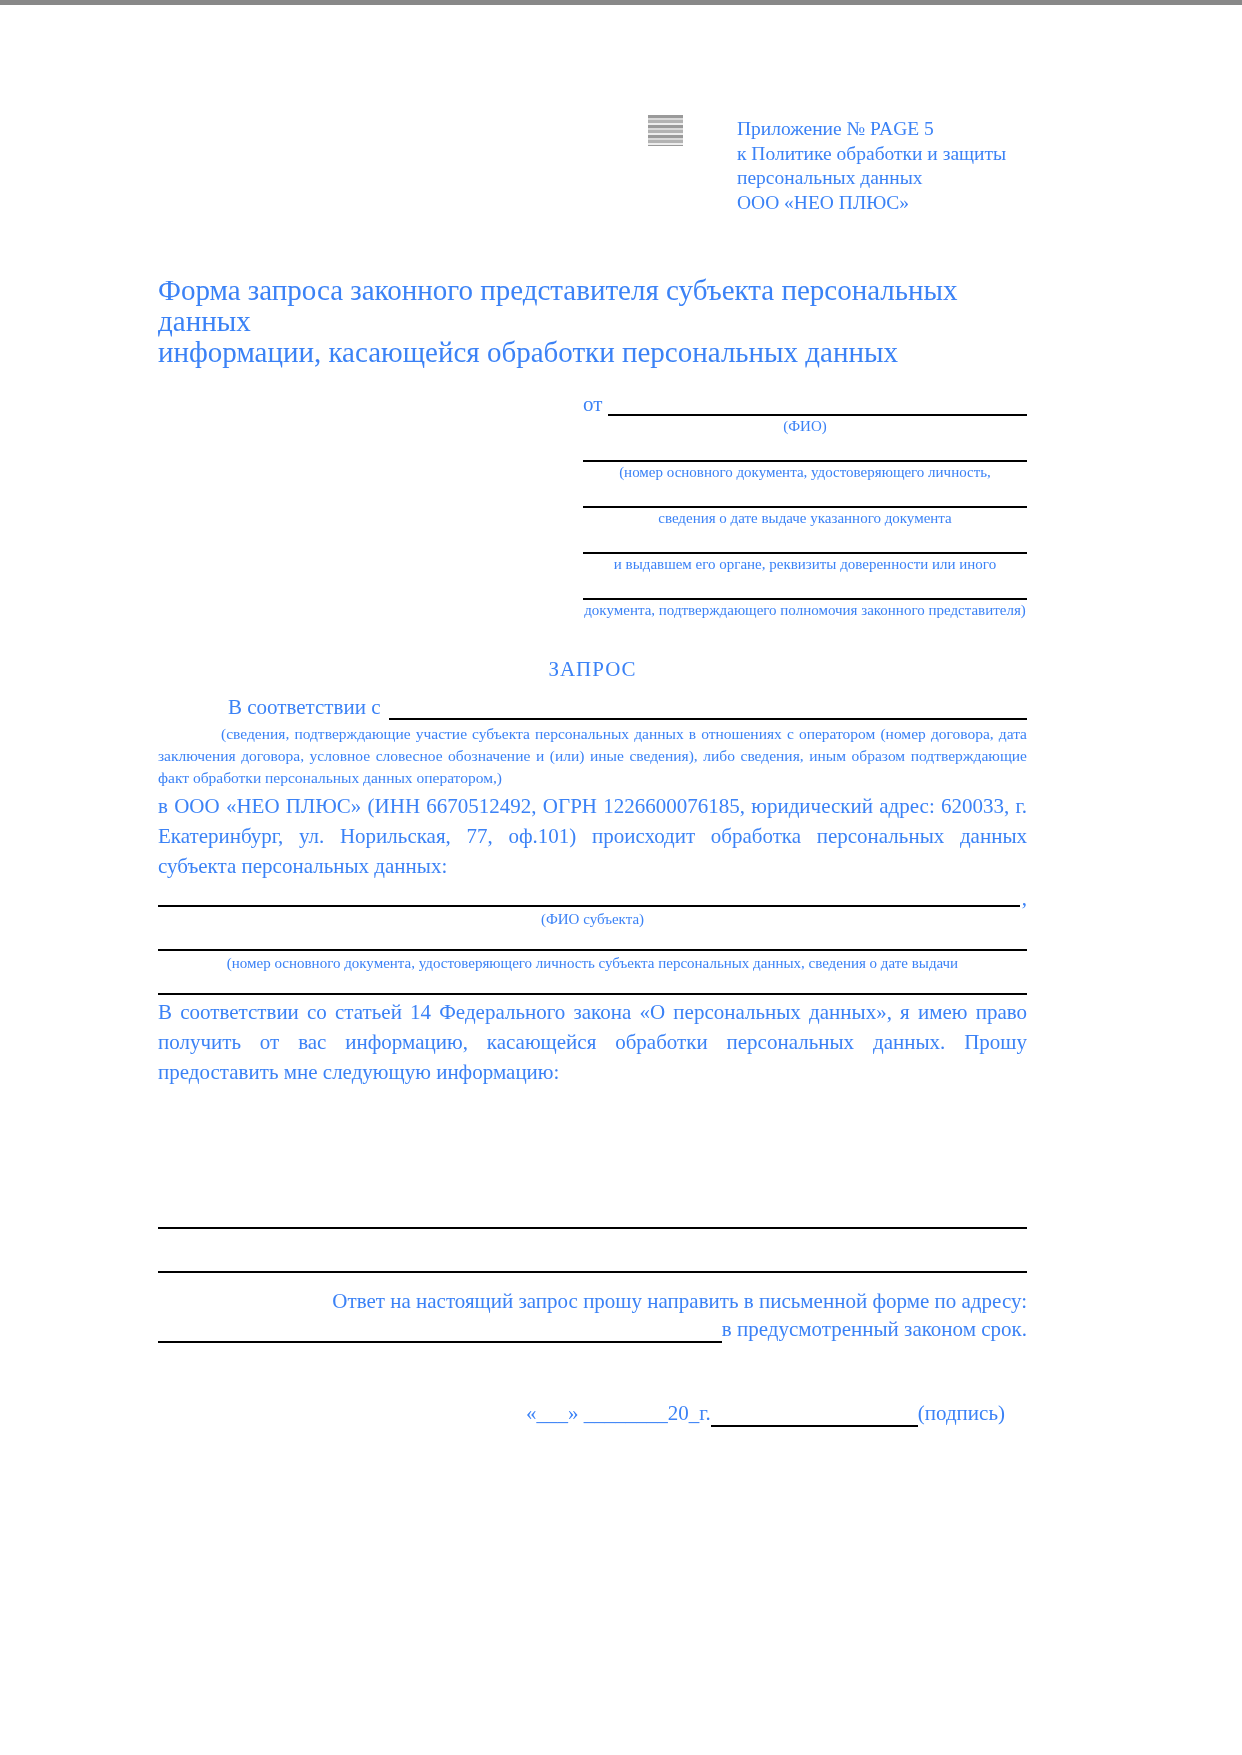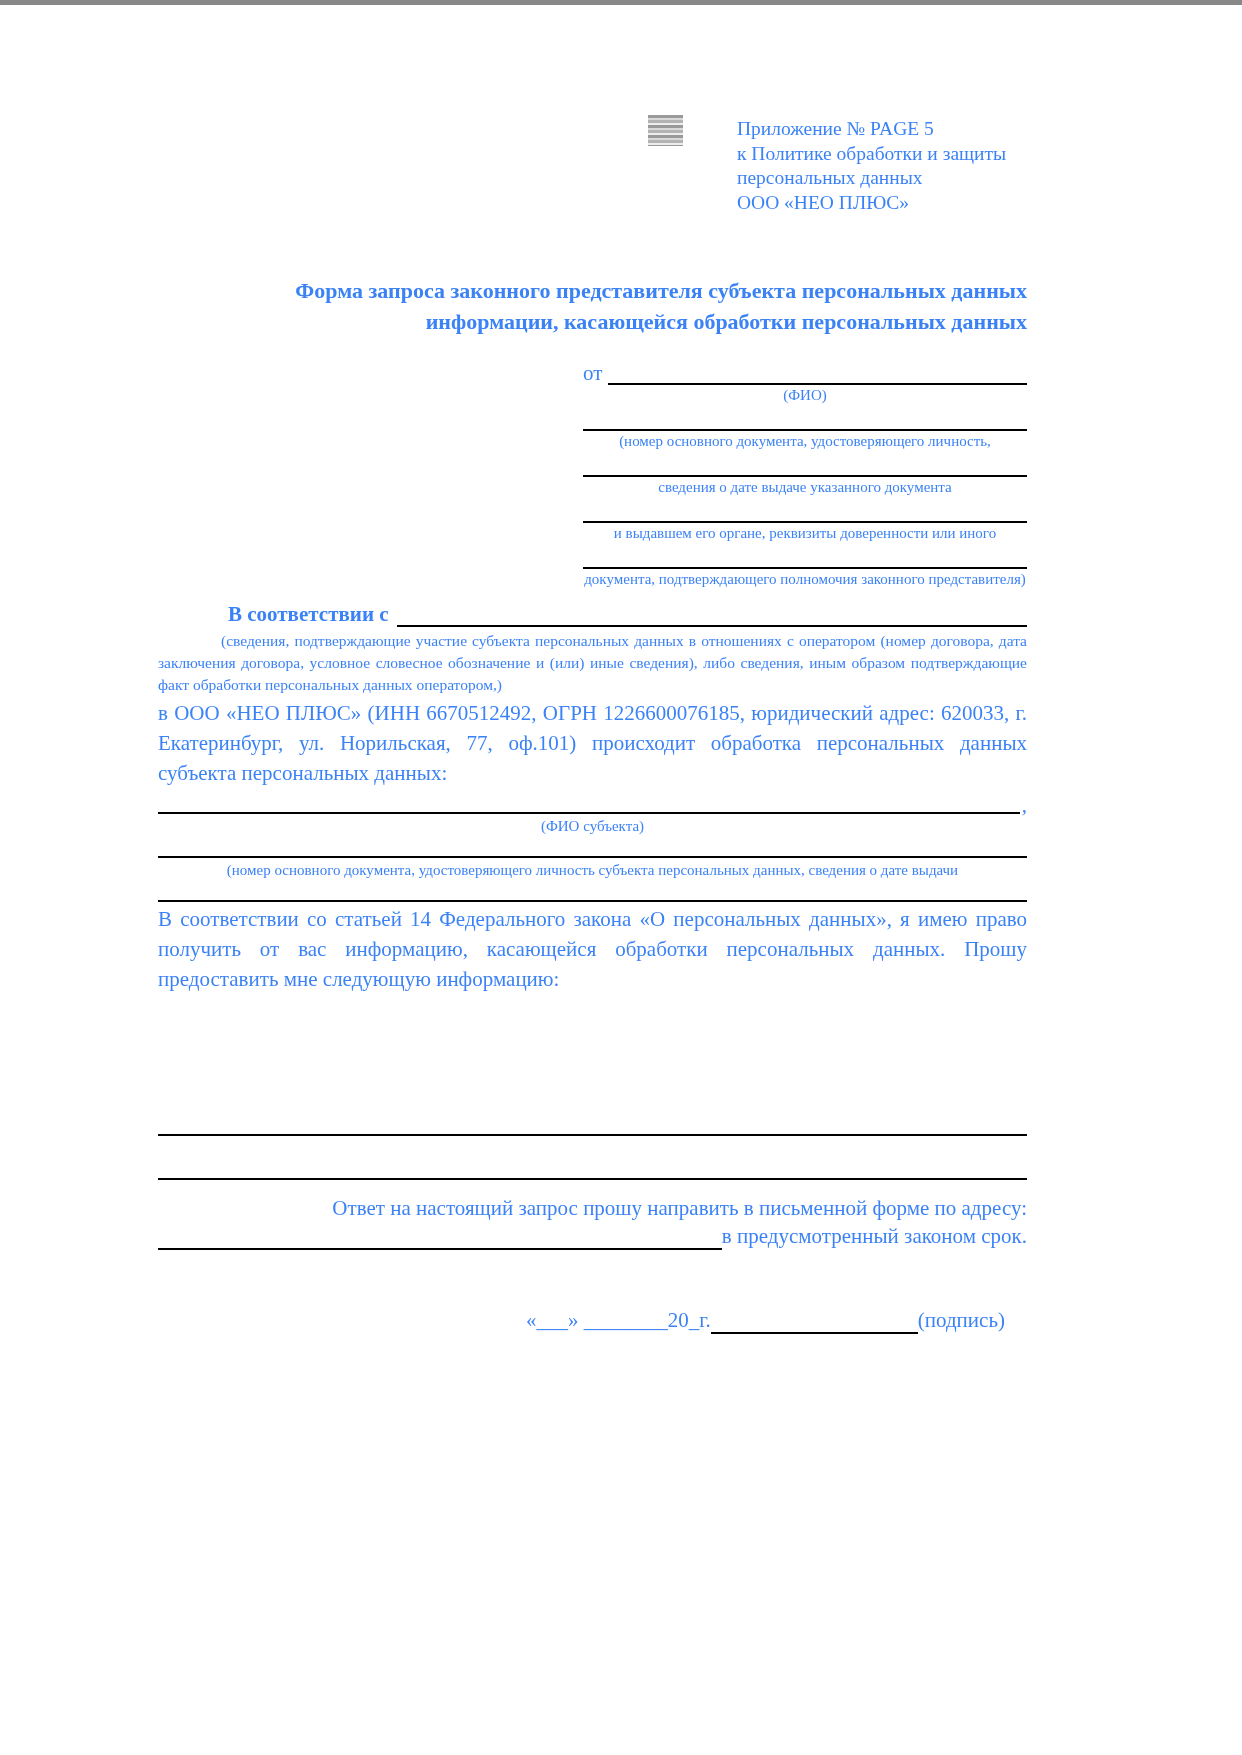--- a/index.html
+++ b/index.html
@@ -18,35 +18,35 @@
   .doc-glyph{
     position:absolute;left:648px;top:110px;width:35px;height:31px;
     background:repeating-linear-gradient(180deg,
       #9a9a9a 0 3px,#d9d9d9 3px 5px,#b3b3b3 5px 8px,#ededed 8px 10px);
   }
 
   .appendix{margin-left:579px;padding-top:112px;font-size:19.5px;line-height:24.5px;}
   .appendix div{white-space:nowrap;}
 
   .title{
-    margin-top:60px;text-align:right;font-weight:bold;
-    font-size:22px;line-height:31px;
+    margin-top:60px;text-align:left;font-weight:normal;
+    font-size:29px;line-height:31px;
   }
 
   .addressee{margin-left:425px;margin-top:22px;width:444px;font-size:21px;}
   .to-line{line-height:27px;}
   .from-row{display:flex;align-items:flex-end;line-height:24px;height:26px;}
   .from-row .lbl{padding-right:6px;}
   .grow-blank{flex:1;border-bottom:2px solid #000;height:22px;}
   .a-cap{font-size:15px;line-height:20px;text-align:center;}
   .a-blank{height:24px;border-bottom:2px solid #000;}
 
   .request-heading{margin-top:36px;text-align:center;font-size:21px;line-height:26px;letter-spacing:1px;}
 
-  .accordance{display:flex;align-items:flex-end;margin-top:10px;font-size:21px;height:28px;font-weight:bold;}
+  .accordance{display:flex;align-items:flex-end;margin-top:10px;font-size:21px;height:28px;}
   .accordance .lbl{padding-left:70px;padding-right:8px;white-space:nowrap;}
 
   .small-print{
     margin-top:3px;font-size:15.5px;line-height:22px;
     text-align:justify;text-indent:63px;
   }
   .body-par{font-size:21px;line-height:30px;text-align:justify;margin-top:2px;}
 
   .blank-row{display:flex;align-items:flex-end;margin-top:8px;}
   .blank-row .line{flex:1;border-bottom:2px solid #000;height:16px;}
@@ -102,20 +102,21 @@
       <div class="a-blank"></div>
       <div class="a-cap">сведения о дате выдаче указанного документа</div>
 
       <div class="a-blank"></div>
       <div class="a-cap">и выдавшем его органе, реквизиты доверенности или иного</div>
 
       <div class="a-blank"></div>
       <div class="a-cap">документа, подтверждающего полномочия законного представителя)</div>
     </div>
 
+    <div class="request-heading">ЗАПРОС</div>
 
     <div class="accordance">
       <span class="lbl">В соответствии с</span>
       <span class="grow-blank"></span>
     </div>
 
     <div class="small-print">(сведения, подтверждающие участие субъекта персональных данных в отношениях с оператором (номер договора, дата заключения договора, условное словесное обозначение и (или) иные сведения), либо сведения, иным образом подтверждающие факт обработки персональных данных оператором,)</div>
 
     <p class="body-par" style="margin:2px 0 0 0;">в ООО «НЕО ПЛЮС» (ИНН 6670512492, ОГРН 1226600076185, юридический адрес: 620033, г. Екатеринбург, ул. Норильская, 77, оф.101)  происходит обработка персональных данных субъекта персональных данных:</p>
 

